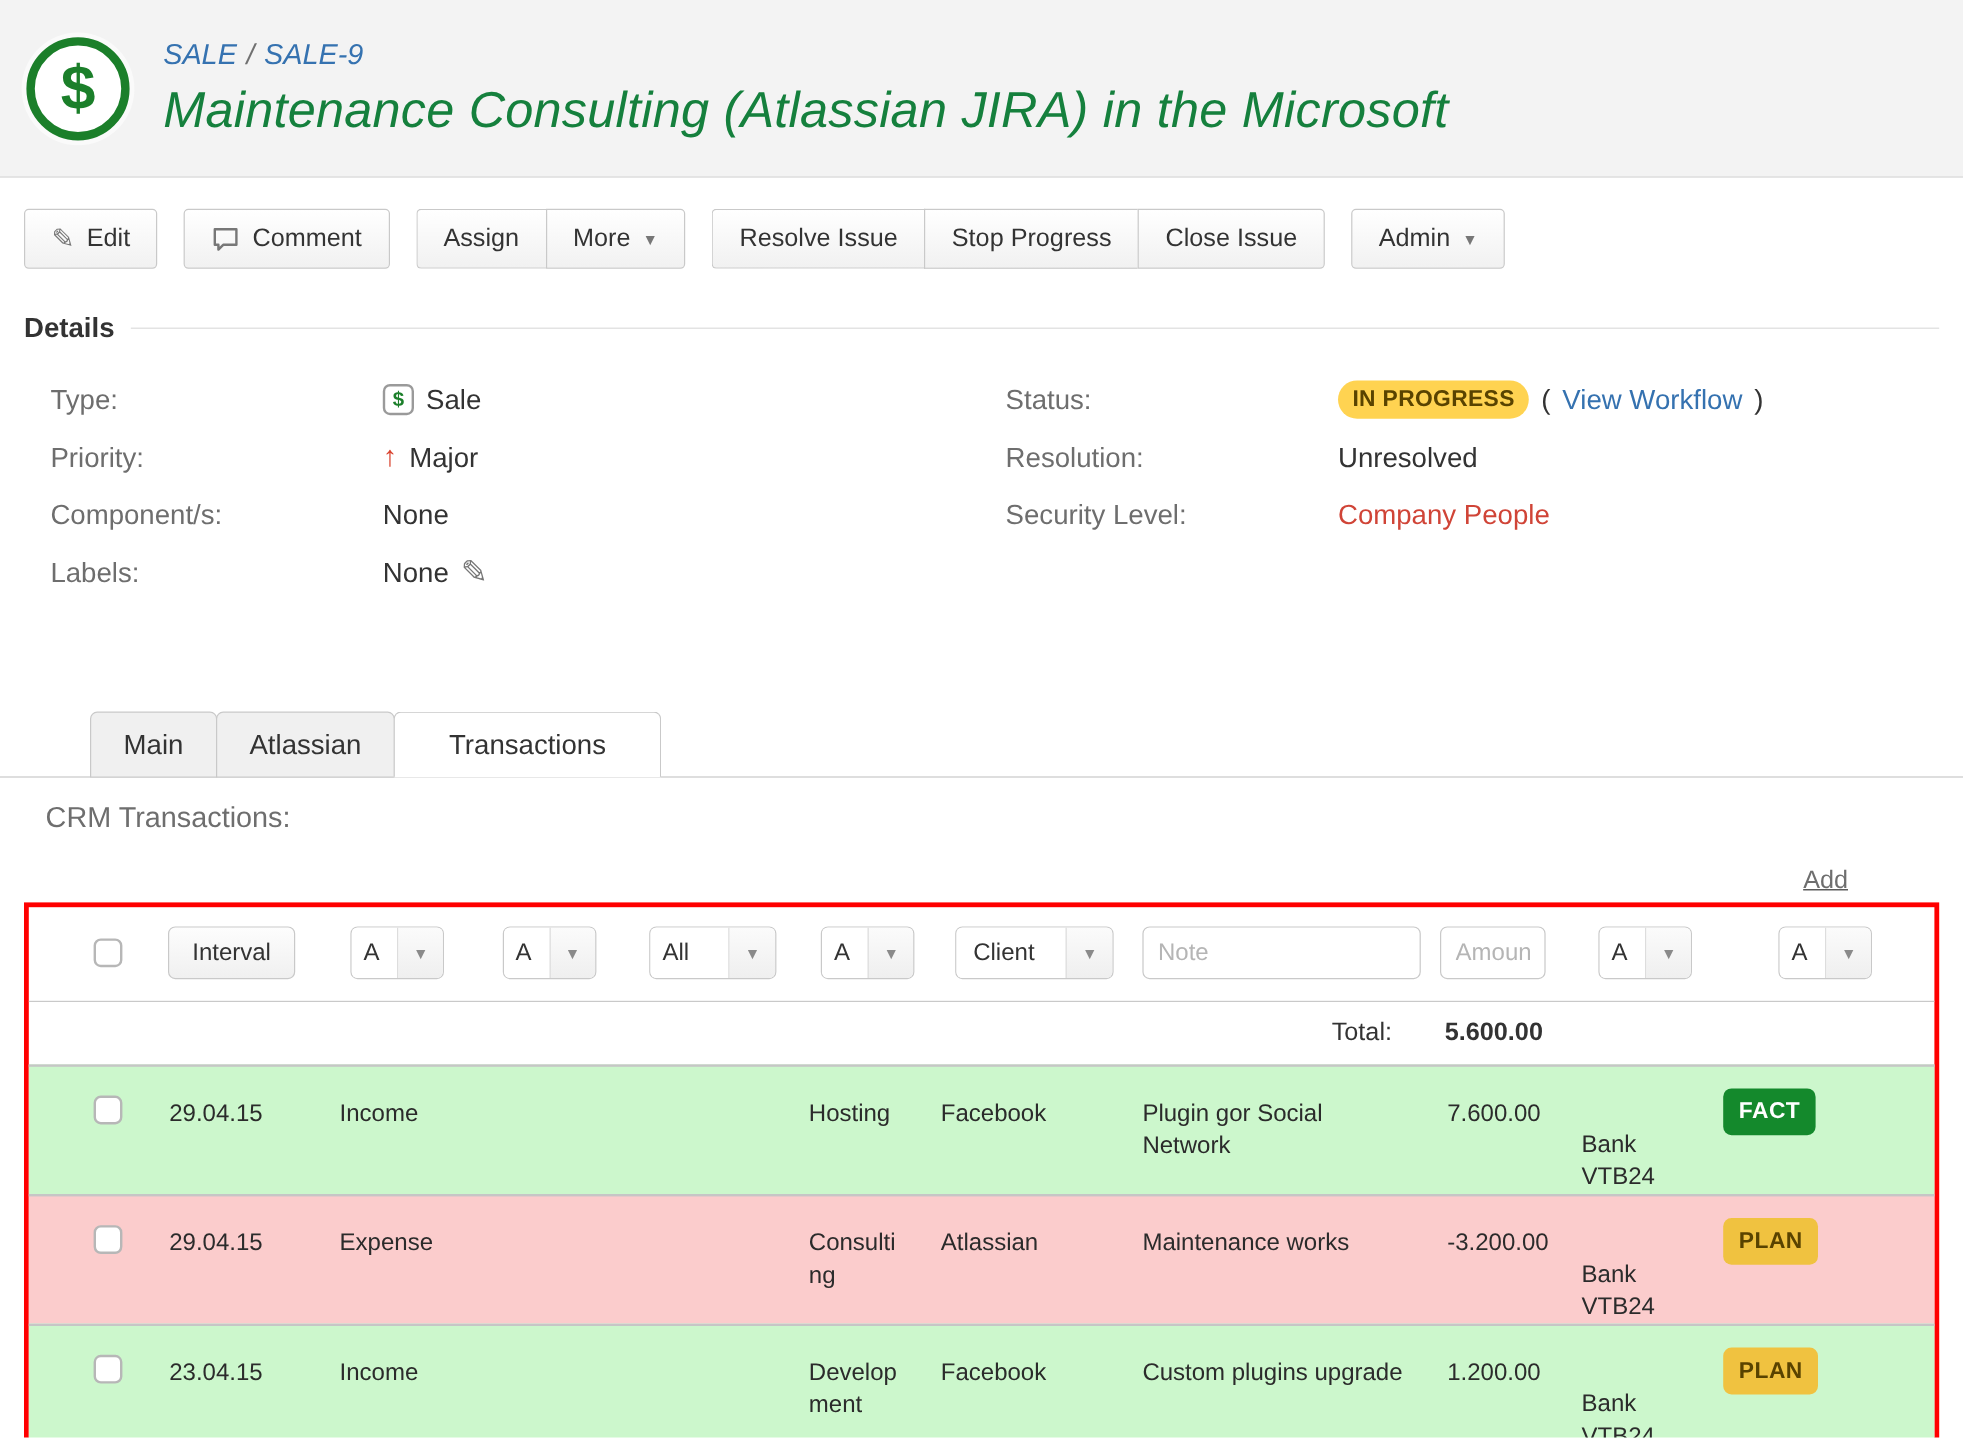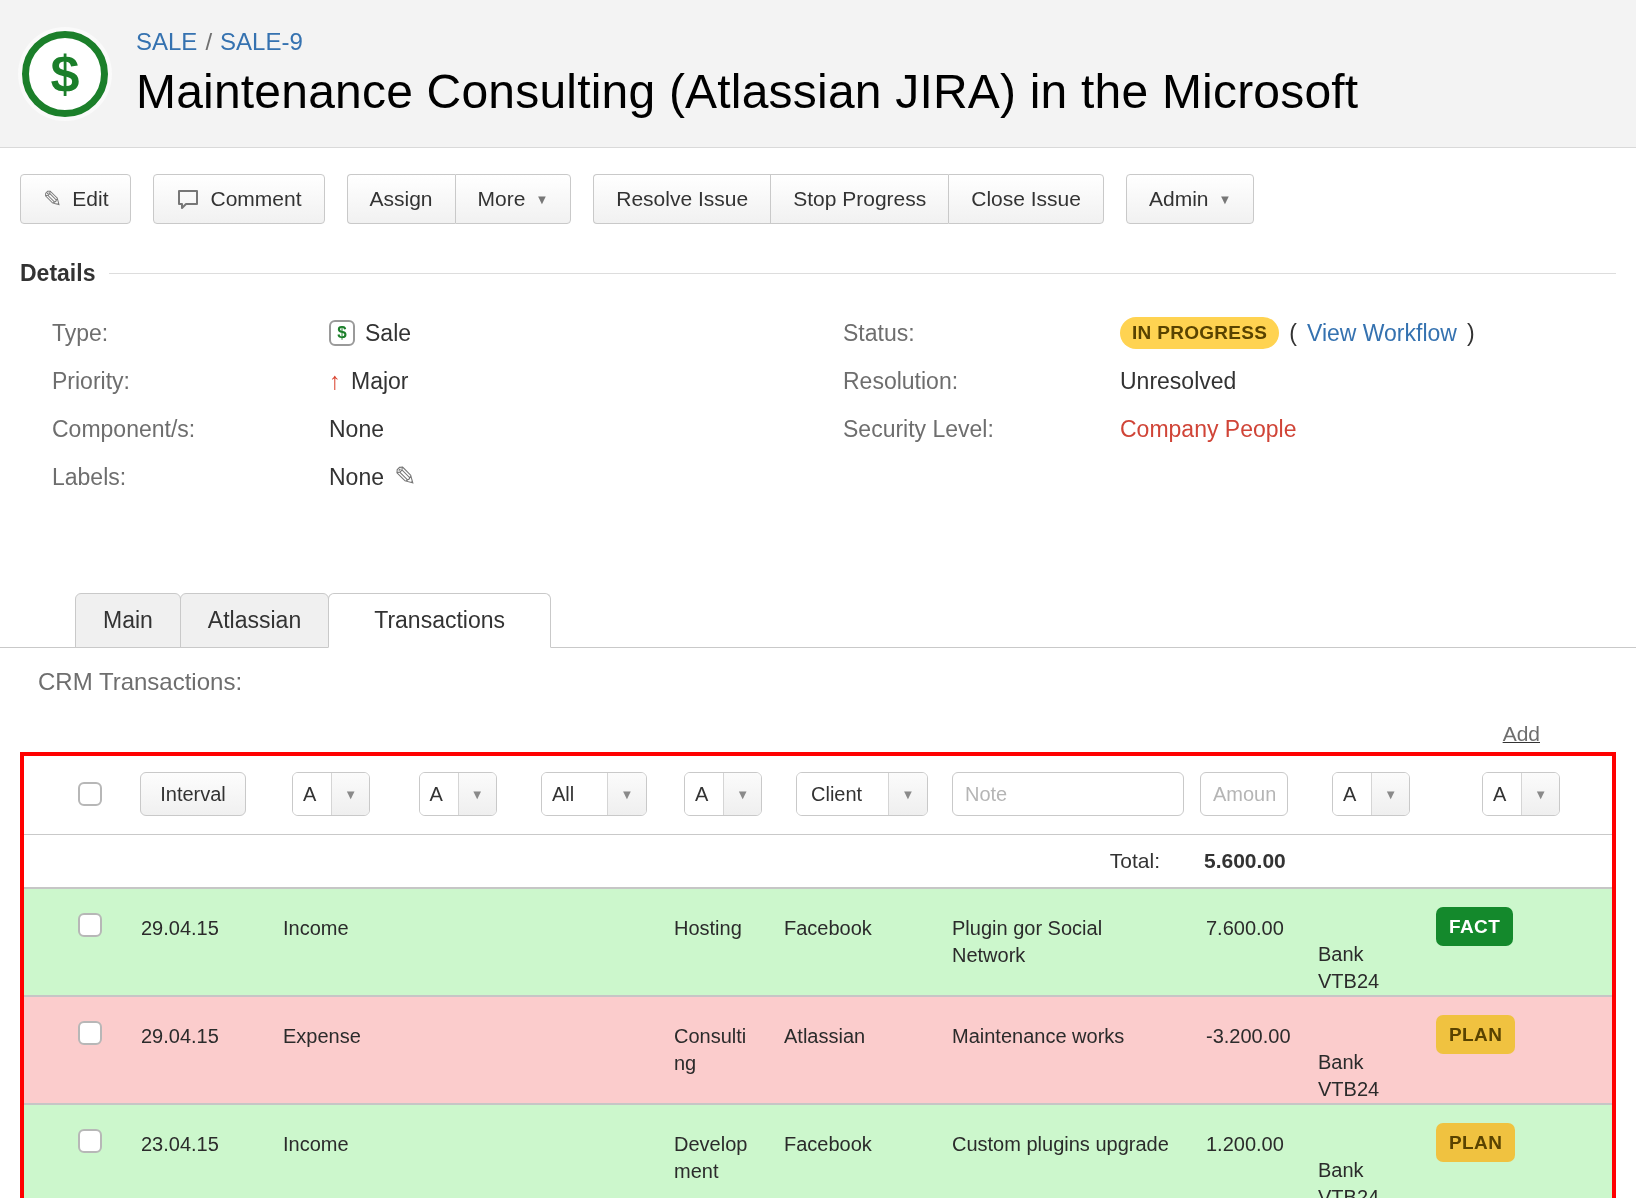--- a/index.html
+++ b/index.html
@@ -15,25 +15,25 @@
     background:#f3f3f3; border-bottom:1px solid #d9d9d9;
     height:148px; display:flex; align-items:center; padding-left:22px;
   }
   .issue-avatar {
     width:86px; height:86px; border-radius:50%;
     background:#fff; border:7px solid #1b7f2a;
     box-shadow:0 0 0 4px #fafafa;
     display:flex; align-items:center; justify-content:center;
     color:#1b7f2a; font-size:52px; font-weight:bold;
   }
-  .header-text { margin-left:28px; }
+  .header-text { margin-left:28px;font-style:italic; }
   .breadcrumb { font-size:24px; margin-bottom:8px; }
   .breadcrumb a { color:#3572b0; text-decoration:none; }
   .breadcrumb .sep { color:#707070; padding:0 8px; }
-  .page-title { font-size:48px; color:#000000; font-weight:normal; letter-spacing:0.2px; }
+  .page-title { font-size:42px; color:#15803d; font-weight:normal; letter-spacing:0.2px; }
 
   
   .toolbar { display:flex; gap:22px; padding:26px 20px 22px 20px; }
   .btn {
     height:50px; padding:0 22px; font-size:21px; color:#333;
     background:linear-gradient(#ffffff,#f1f1f1);
     border:1px solid #c9c9c9; border-radius:4px;
     display:flex; align-items:center; gap:10px; cursor:pointer; white-space:nowrap;
   }
   .btn-group { display:flex; }
@@ -42,21 +42,21 @@
   .btn-group .btn:last-child { border-radius:0 4px 4px 0; border-right:1px solid #c9c9c9; }
   .caret { color:#777; font-size:13px; line-height:1; }
   .pencil { color:#777; font-size:23px; line-height:1; }
 
   
   .details-head {
     display:flex; align-items:center; gap:14px; padding:14px 20px 8px 20px;
   }
   .details-head .label { font-size:23px; font-weight:bold; color:#333; }
   .details-head .rule { flex:1; border-top:1px solid #ddd; }
-  .details-grid { display:flex; padding:14px 20px 0 34px; }
+  .details-grid { display:flex; padding:14px 20px 0 24px; }
   .details-col { width:50%; }
   .detail-row { display:flex; align-items:center; min-height:48px; }
   .detail-label { width:295px; color:#6e6e6e; font-size:23px; padding-left:18px; }
   .detail-value { font-size:23px; color:#333; display:flex; align-items:center; gap:10px; }
   .type-icon {
     width:26px; height:26px; border:2px solid #9a9a9a; border-radius:6px;
     display:inline-flex; align-items:center; justify-content:center;
     color:#1b7f2a; font-size:17px; font-weight:bold; background:#fff;
   }
   .priority-icon { color:#d9432f; font-size:24px; font-weight:bold; }

